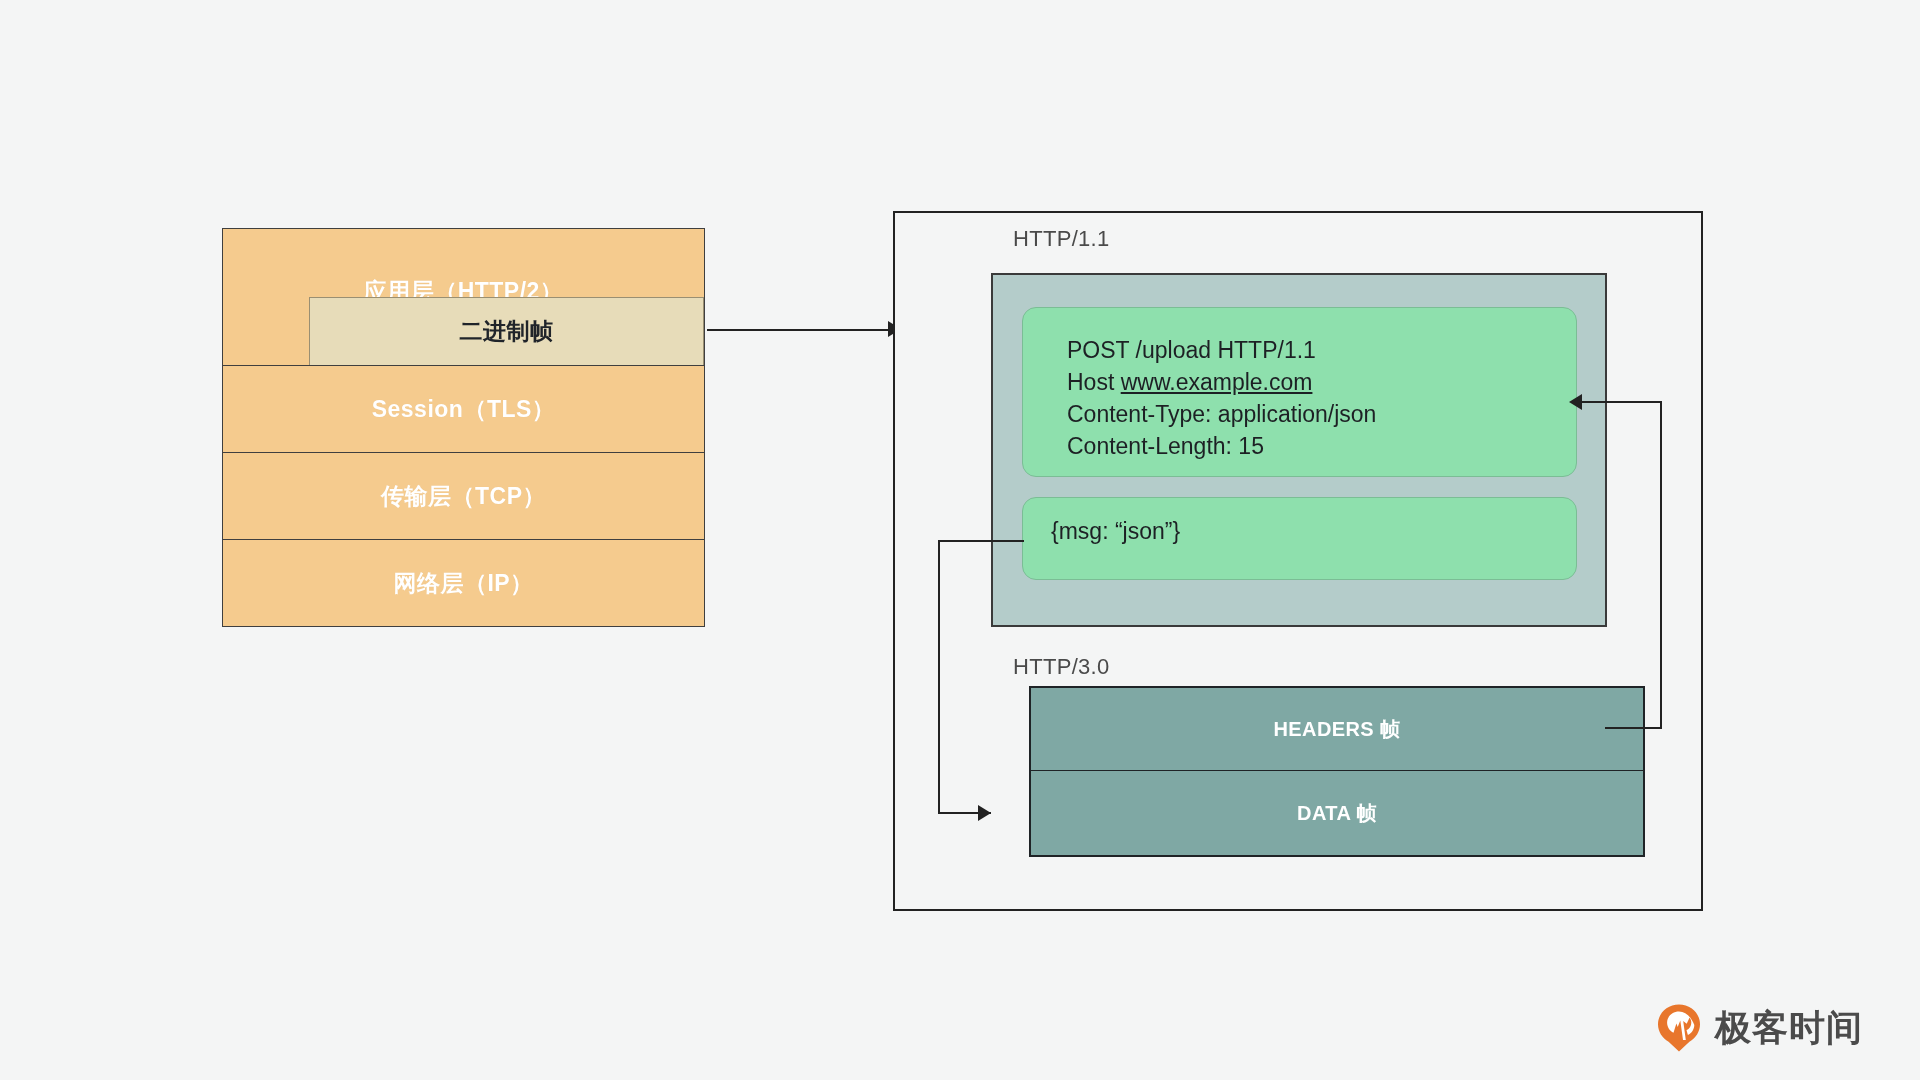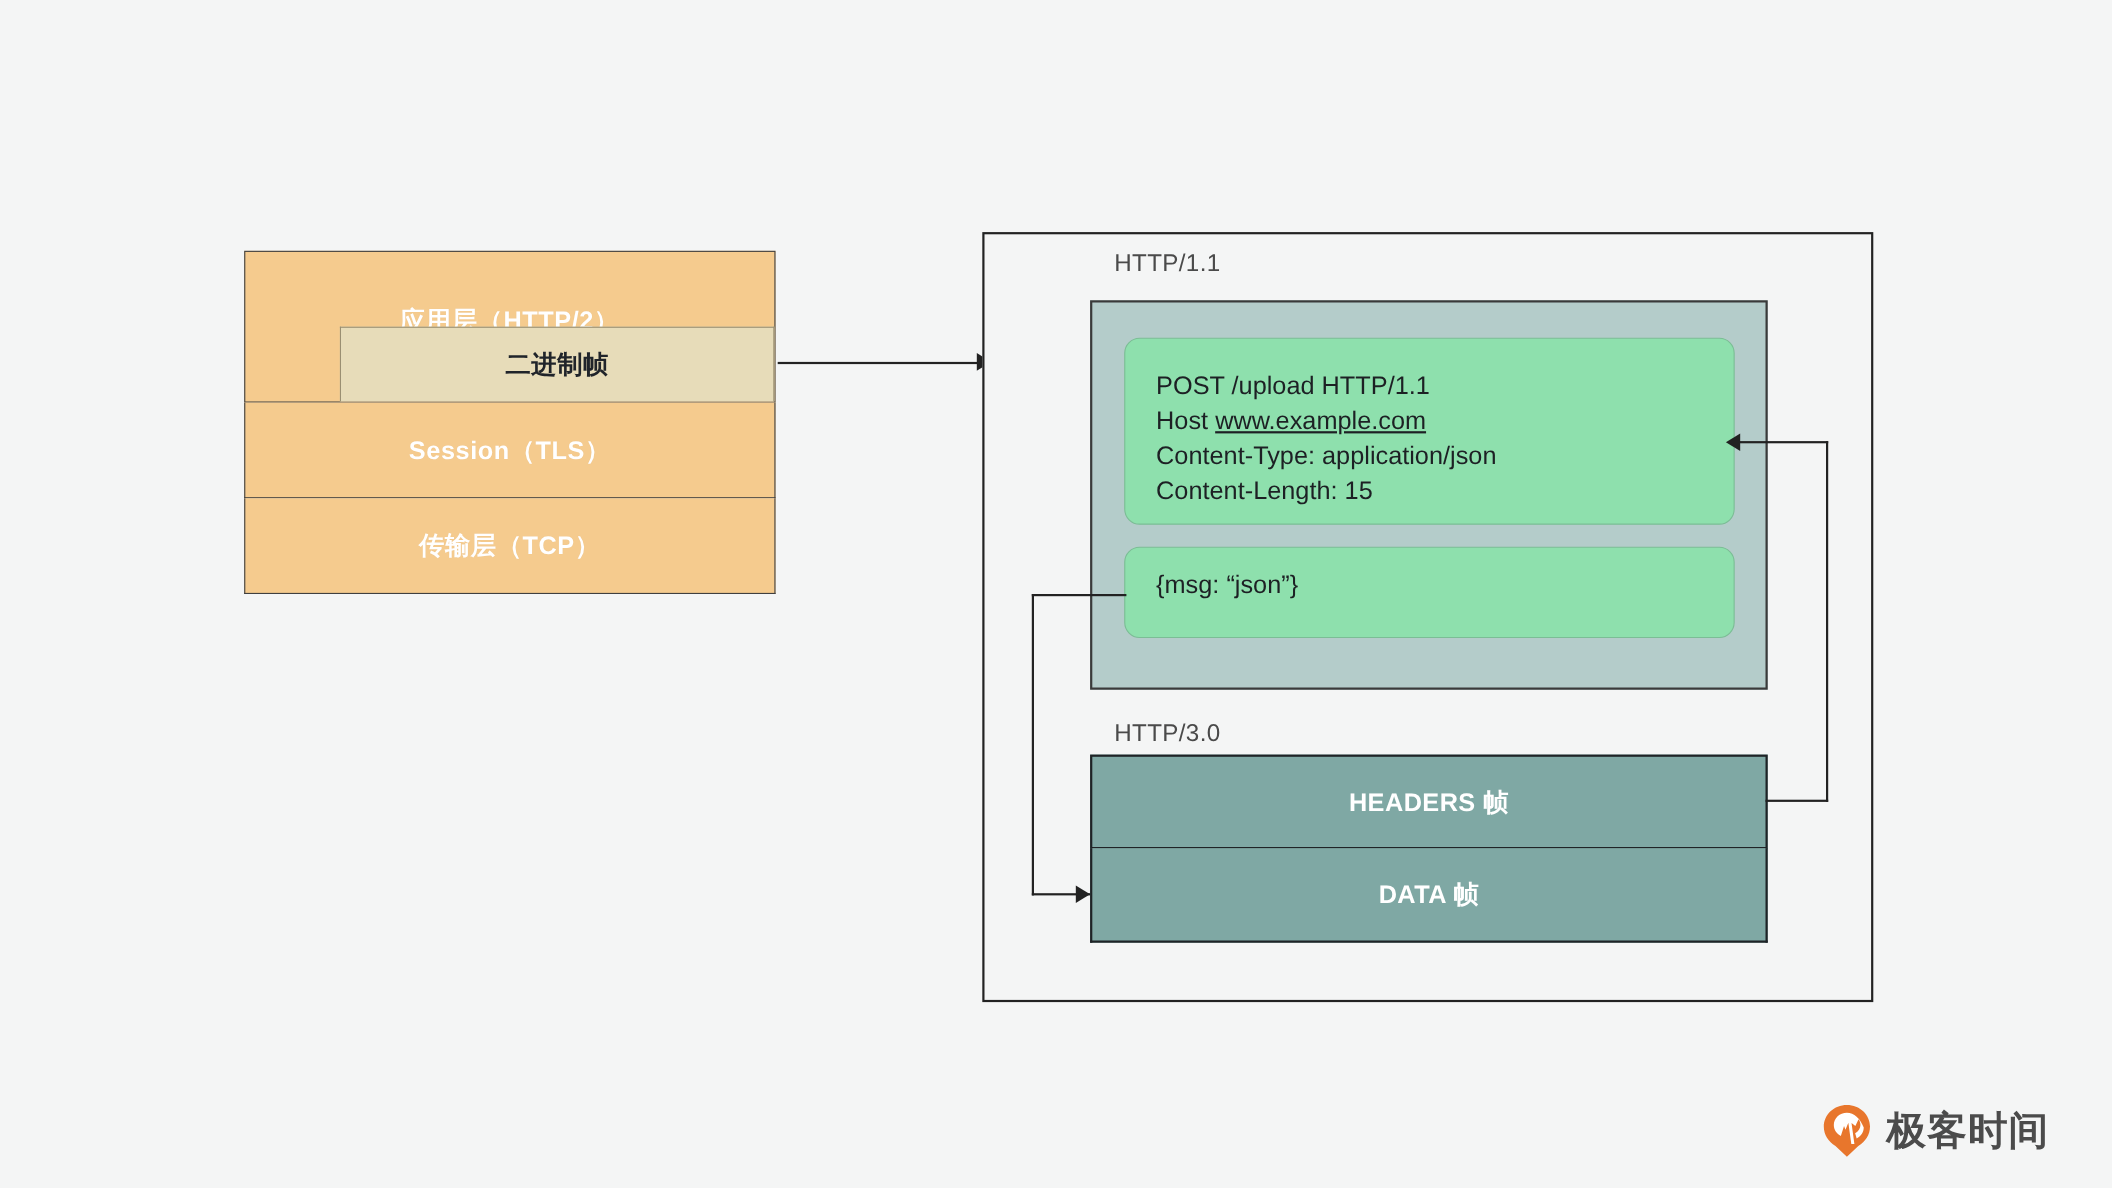--- a/index.html
+++ b/index.html
@@ -57,33 +57,33 @@
   }
   .msg-box{
     position:absolute;box-sizing:border-box;
     background:#8ee0ad;border:1.4px solid #7bbd95;border-radius:14px;
     color:#1d2024;
   }
   .msg-head{
     left:1022px;top:307px;width:555px;height:170px;
     padding:26px 0 0 28px;font-size:23px;line-height:32px;
   }
-  .msg-head .ln{white-space:pre;}
+  .msg-head .ln{white-space:pre;margin-left:16px;}
   .msg-head .url{text-decoration:underline;}
   .msg-body{
     left:1022px;top:497px;width:555px;height:83px;
     padding:18px 0 0 28px;font-size:23px;line-height:30px;
   }
 
   
   .frame{
-    position:absolute;left:991px;box-sizing:border-box;
+    position:absolute;left:1029px;box-sizing:border-box;
     background:#7fa8a4;border:2px solid #1f2326;
     display:flex;align-items:center;justify-content:center;
-    color:#ffffff;font-size:23px;font-weight:bold;letter-spacing:.4px;
+    color:#ffffff;font-size:20px;font-weight:bold;letter-spacing:.4px;
   }
   .frame-headers{top:686px;width:616px;height:86px;}
   .frame-data{top:771px;width:616px;height:86px;border-top:none;}
 
   
   .ar{position:absolute;background:#222;}
   .hr-h1{left:1605px;top:727px;width:57px;height:2.2px;}
   .hr-v {left:1660px;top:401px;width:2.2px;height:328px;}
   .hr-h2{left:1580px;top:401px;width:82px;height:2.2px;}
   .hr-head{
@@ -121,20 +121,23 @@
     </div>
 
     <div class="layer layer-h">
       <span>Session（TLS）</span>
     </div>
 
     <div class="layer layer-h">
       <span>传输层（TCP）</span>
     </div>
 
+    <div class="layer layer-h">
+      <span>网络层（IP）</span>
+    </div>
   </div>
 
   <div class="conn-line"></div>
   <div class="conn-head"></div>
 
   <div class="panel"></div>
 
   <div class="panel-label label-h11">HTTP/1.1</div>
 
   <div class="h11-box"></div>

